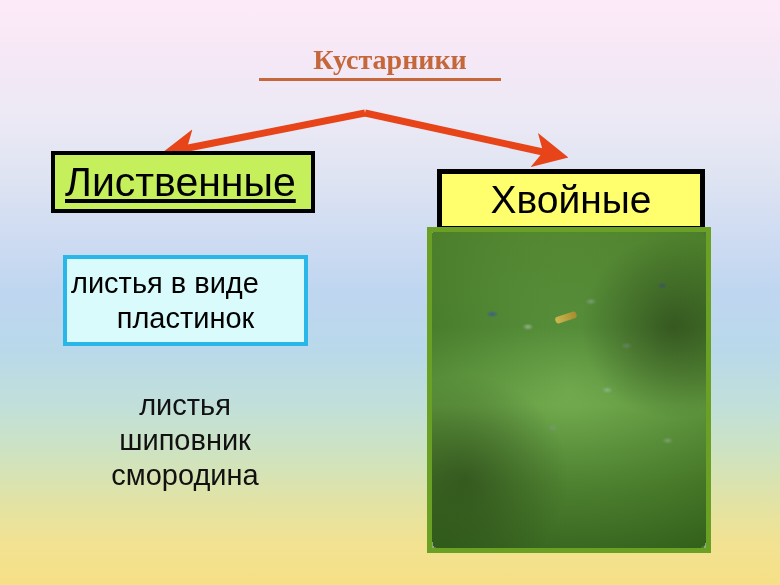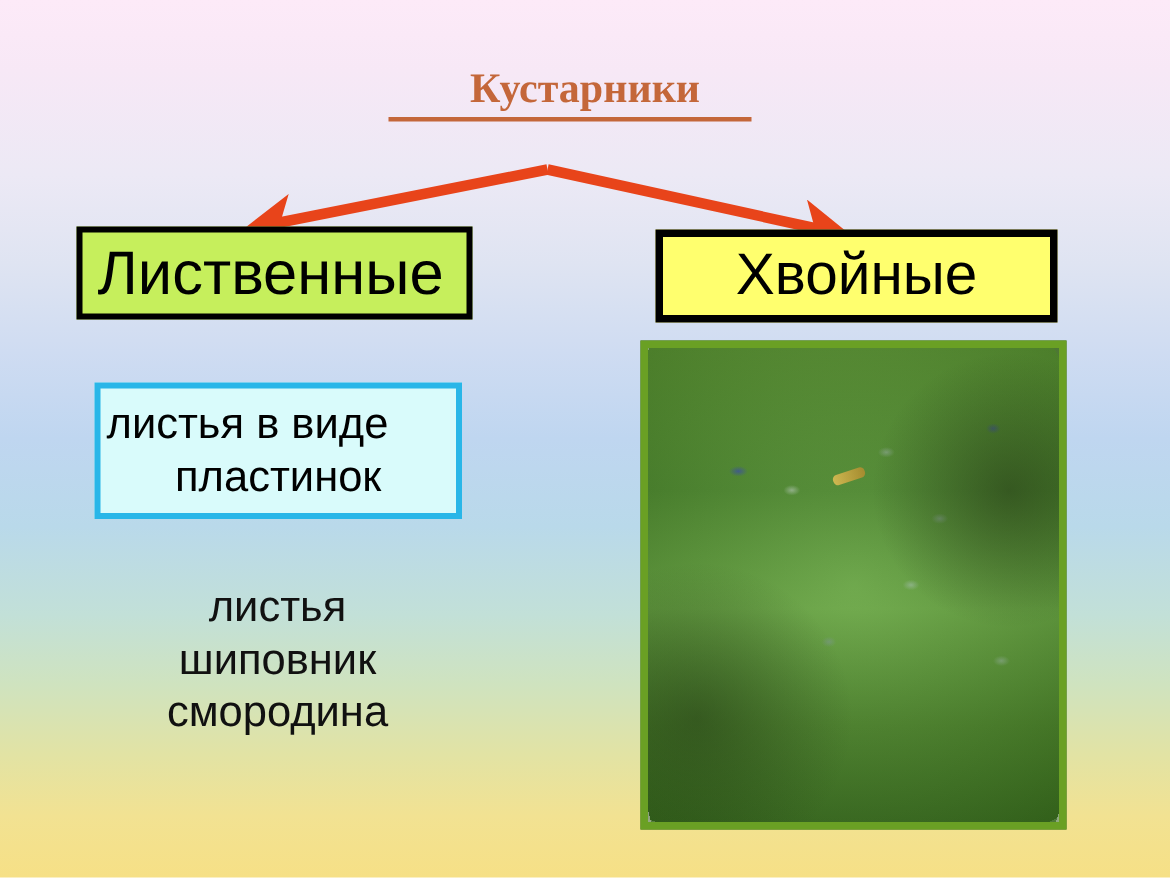--- a/index.html
+++ b/index.html
@@ -53,24 +53,24 @@
   }
   #box-deciduous{
     left:51px;top:151px;width:264px;height:62px;
     background:#c6ef5c;
     border:4px solid #000;
     font-size:41px;
     justify-content:flex-start;
     padding-left:10px;
     overflow:visible;
   }
-  #box-deciduous .lbl{display:block;}
+  #box-deciduous .lbl{display:block;text-decoration:underline;}
 
   #box-coniferous{
-    left:437px;top:153px;width:268px;height:62px;
+    left:437px;top:169px;width:268px;height:62px;
     background:#ffff6e;
     border:5px solid #000;
     font-size:39px;
   }
 
   #box-leafdesc{
     left:63px;top:255px;width:245px;height:91px;
     background:#d9fbfb;
     border:4px solid #29b6e8;
     font-size:29px;

